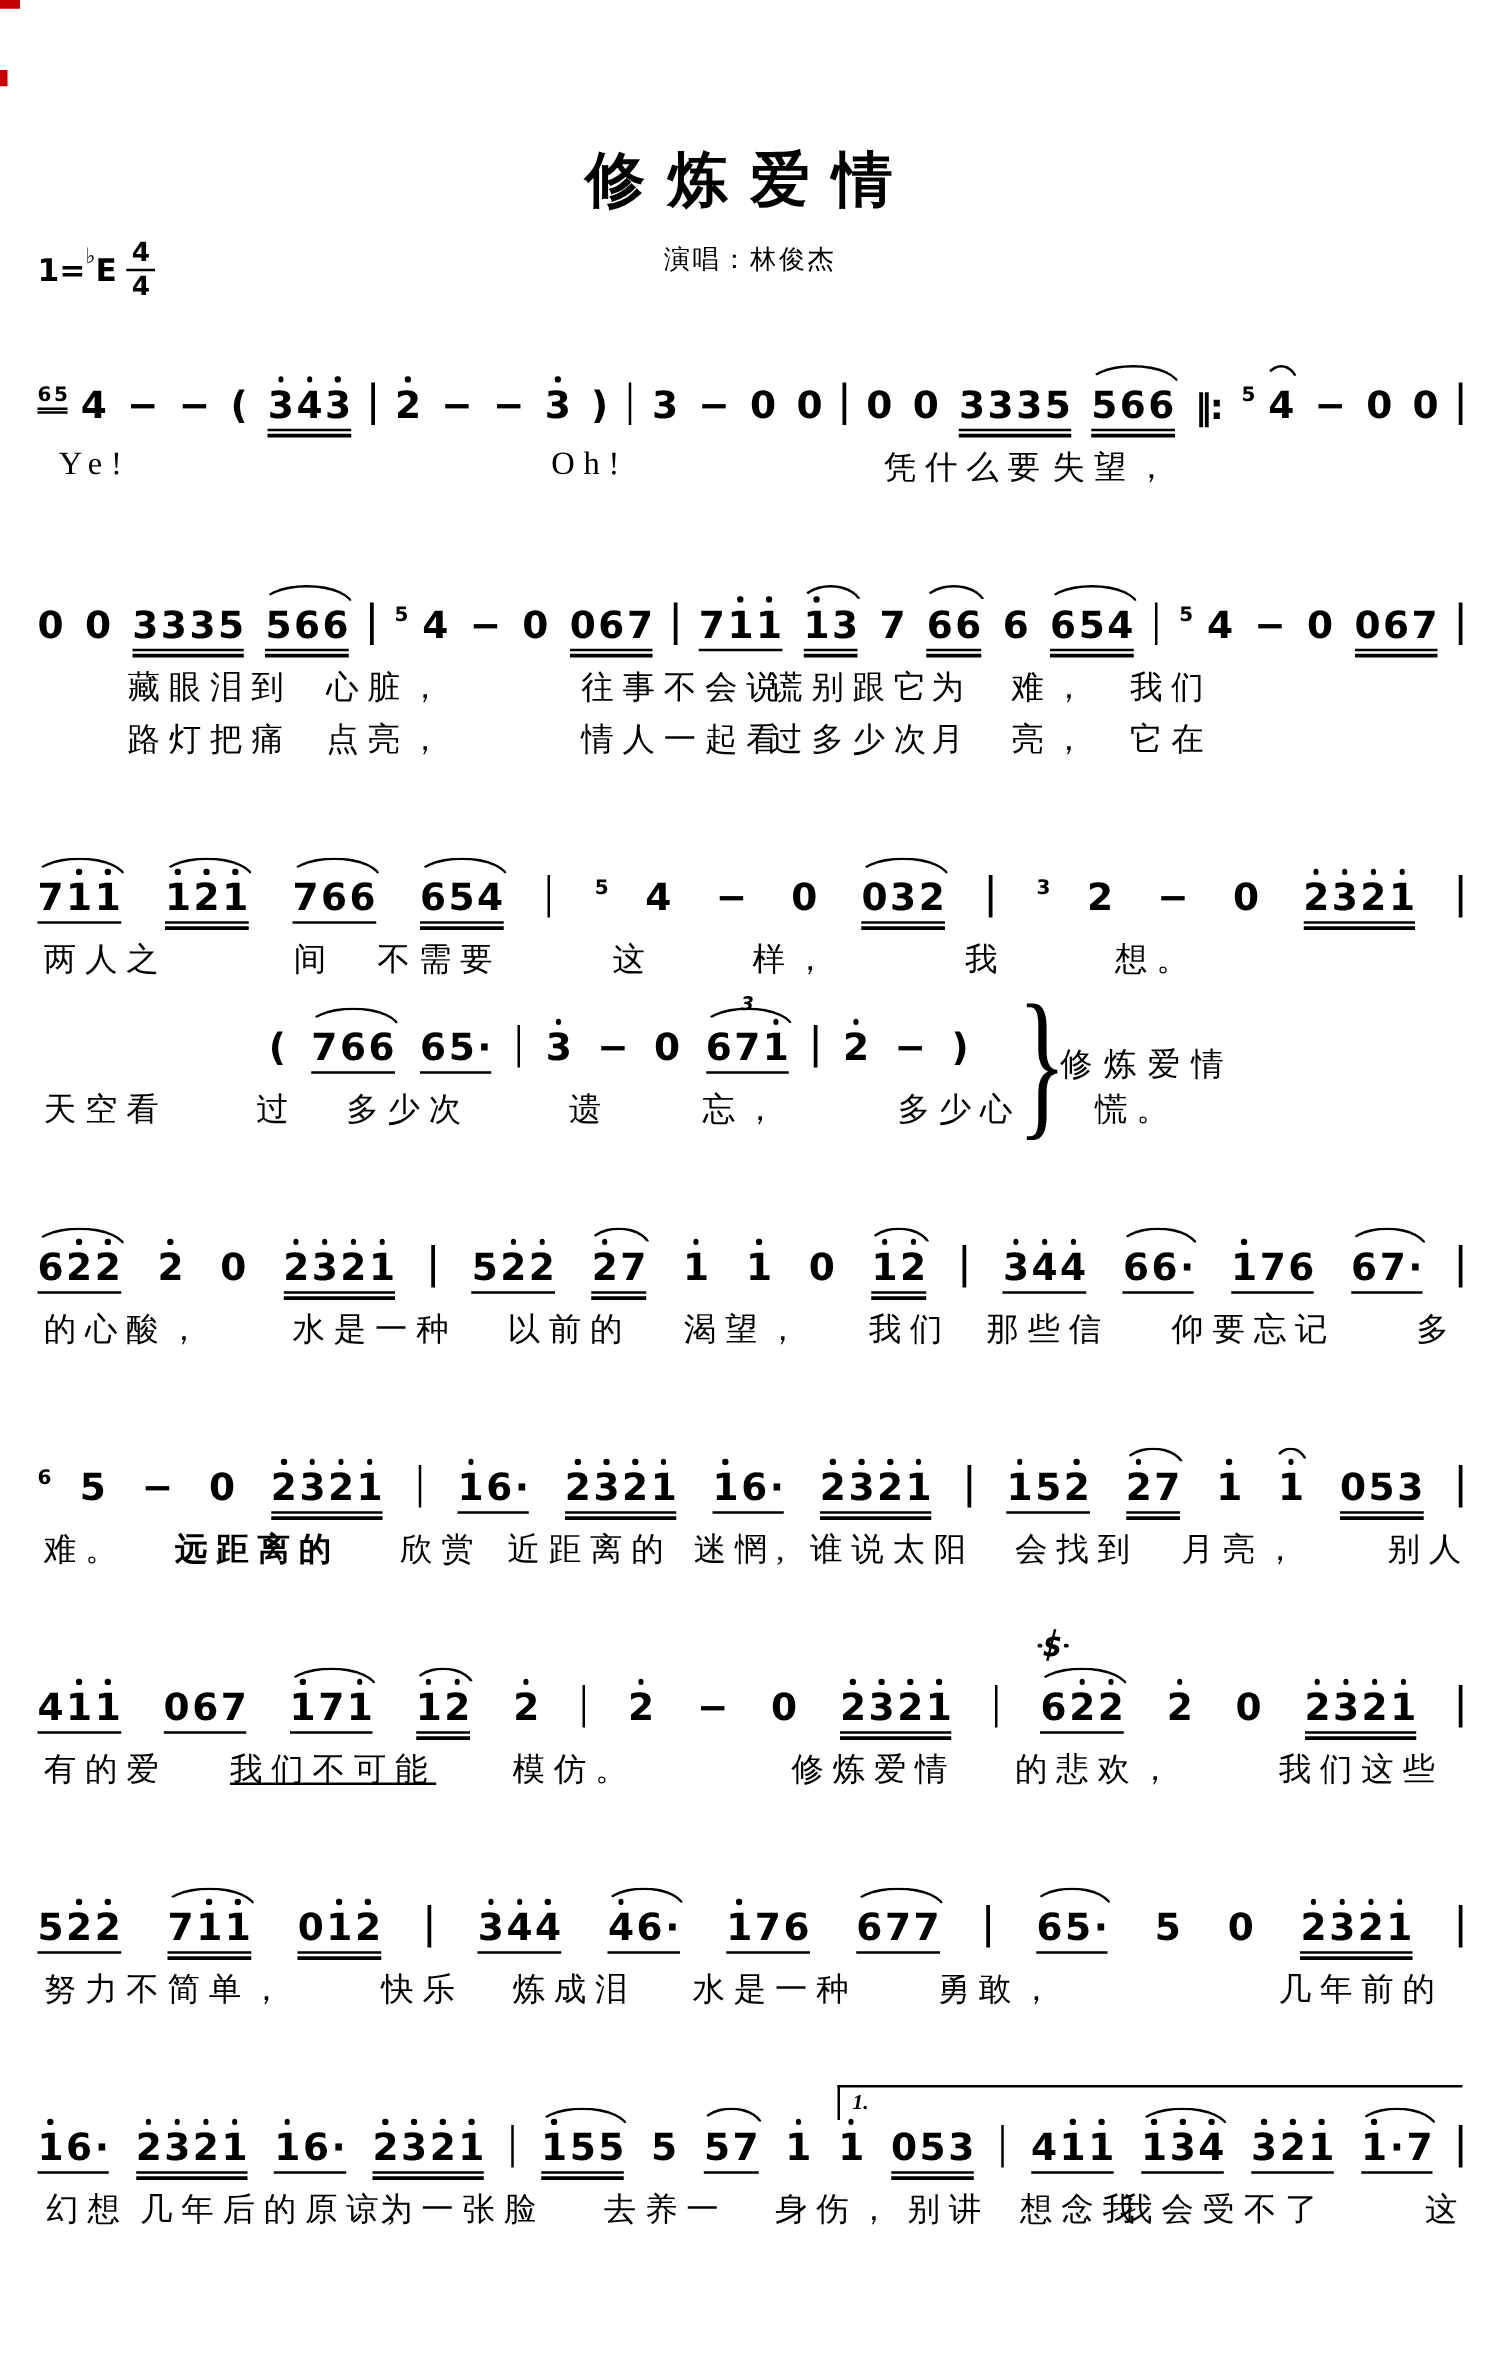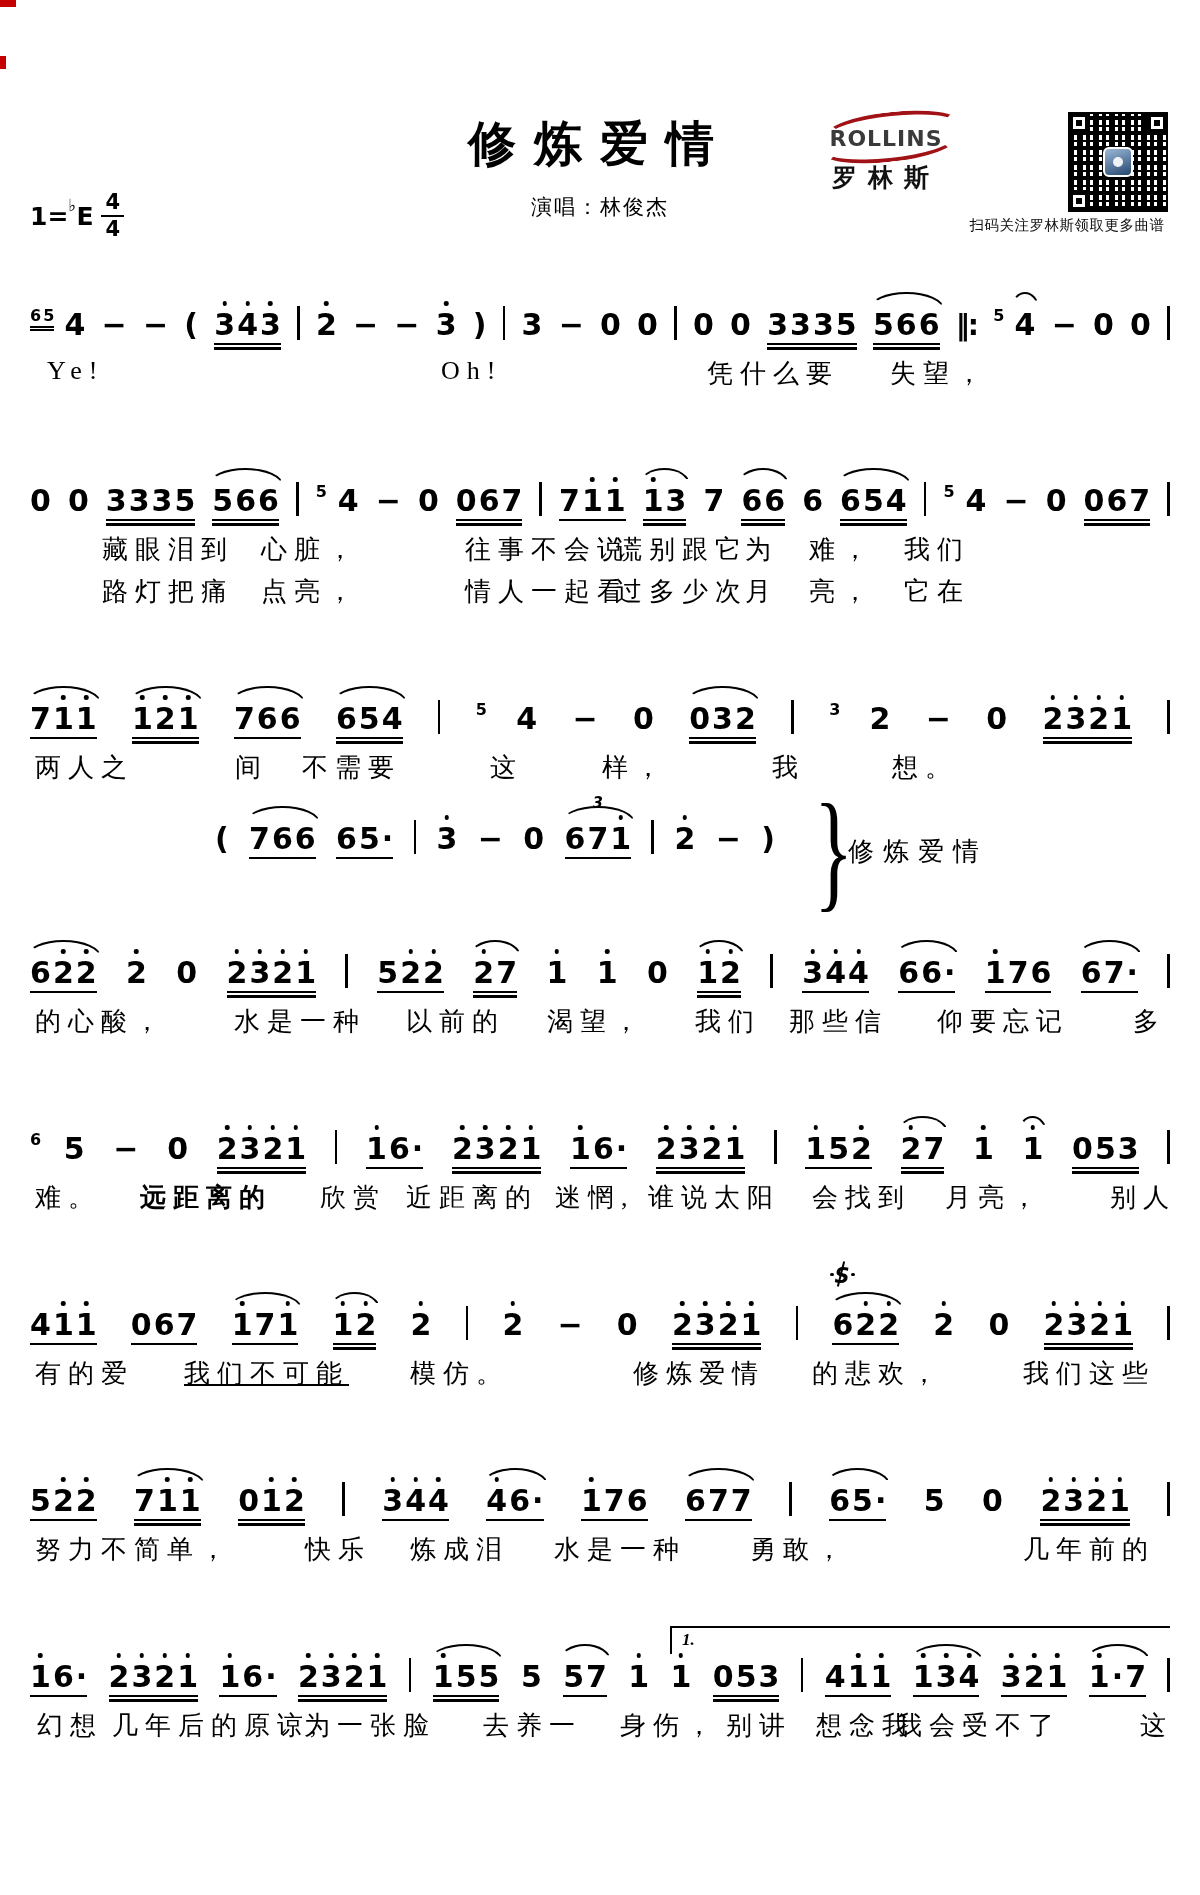--- a/index.html
+++ b/index.html
@@ -92,37 +92,20 @@
   <div class="header">
     <div class="title">修炼爱情</div>
     <div class="artist">演唱：林俊杰</div>
     <div class="keysig">
       <span><span>1=</span><span class="flat">♭</span><span>E</span></span>
       <span class="tsig">
         <span class="tnum">4</span>
         <span class="bnum">4</span>
       </span>
     </div>
-    <div class="brandbox">
-      <div class="rollins">
-        <span class="brand">
-          <i class="arc-top"></i>
-          <i class="arc-bot"></i>
-          <span>ROLLINS</span>
-        </span>
-        <div class="brandcn">罗林斯</div>
-      </div>
-      <div class="qr">
-        <i class="fp tl"></i>
-        <i class="fp tr"></i>
-        <i class="fp bl"></i>
-        <i class="qricon"></i>
-      </div>
-      <div class="qrcaption">扫码关注罗林斯领取更多曲谱</div>
-    </div>
   </div>
 
   <div class="score">
       <div class="system">
         <div class="mrow">
           <div class="tok g">
             <div class="chars">
               <span class="ch">6</span>
               <span class="ch">5</span>
             </div>
@@ -290,21 +273,21 @@
               <span class="ch">0</span>
             </div>
             <div class="uzone"></div>
           </div>
           <span class="bar"></span>
         </div>
         <div class="lrow">
           <span class="syl" style="left: 17px;">Ye!</span>
           <span class="syl" style="left: 411px;">Oh!</span>
           <span class="syl" style="left: 677px;">凭什么要</span>
-          <span class="syl" style="left: 860px;">失望，</span>
+          <span class="syl" style="left: 812px;">失望，</span>
         </div>
       </div>
       <div class="system">
         <div class="mrow">
           <div class="tok">
             <div class="chars">
               <span class="ch">0</span>
             </div>
             <div class="uzone"></div>
           </div>
@@ -697,20 +680,29 @@
             </div>
             <div class="uzone"></div>
           </div>
           <div class="tok">
             <div class="chars">
               <span class="ch">)</span>
             </div>
             <div class="uzone"></div>
           </div>
         </div>
+        <div class="lrow">
+          <span class="syl" style="left: 5px;">天空看</span>
+          <span class="syl" style="left: 175px;">过</span>
+          <span class="syl" style="left: 247px;">多少次</span>
+          <span class="syl" style="left: 425px;">遗</span>
+          <span class="syl" style="left: 532px;">忘，</span>
+          <span class="syl" style="left: 688px;">多少心</span>
+          <span class="syl" style="left: 846px;">慌。</span>
+        </div>
         <div class="brace" style="left: 772px; top: 118px;">}</div>
         <div class="bracelabel" style="left: 818px; top: 168px;">修炼爱情</div>
       </div>
       <div class="system">
         <div class="mrow">
           <div class="tok">
             <div class="slur"></div>
             <div class="chars">
               <span class="ch">6</span>
               <span class="ch dt">2</span>

